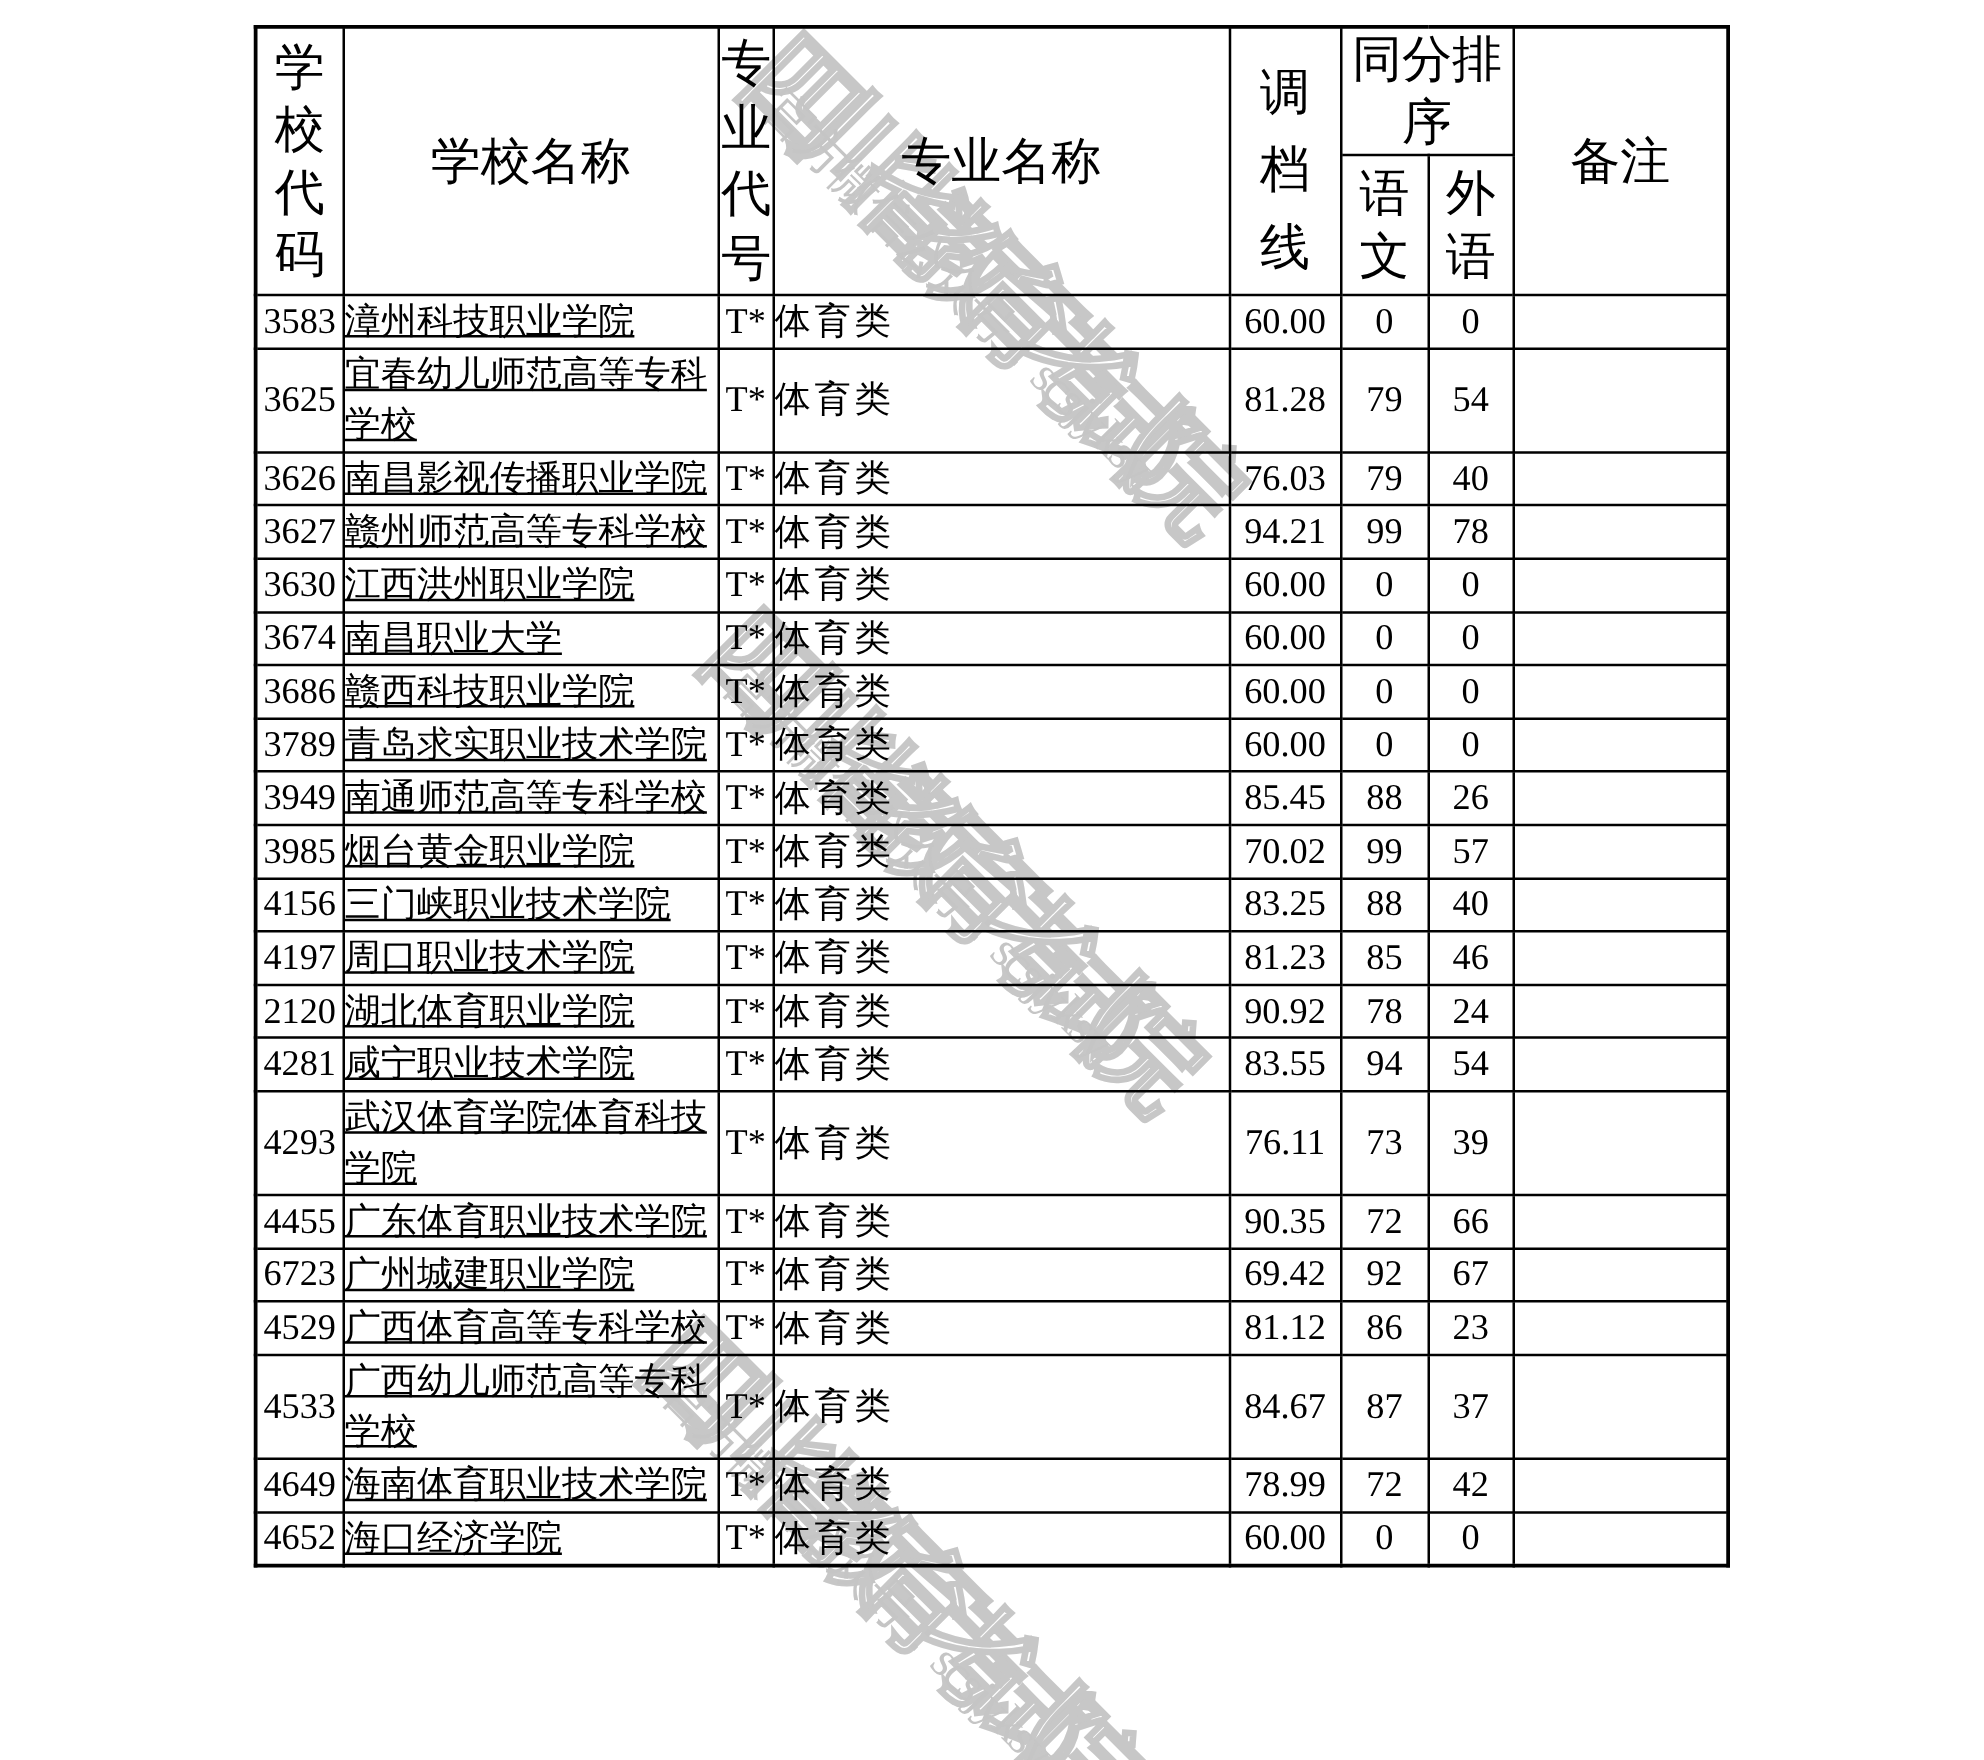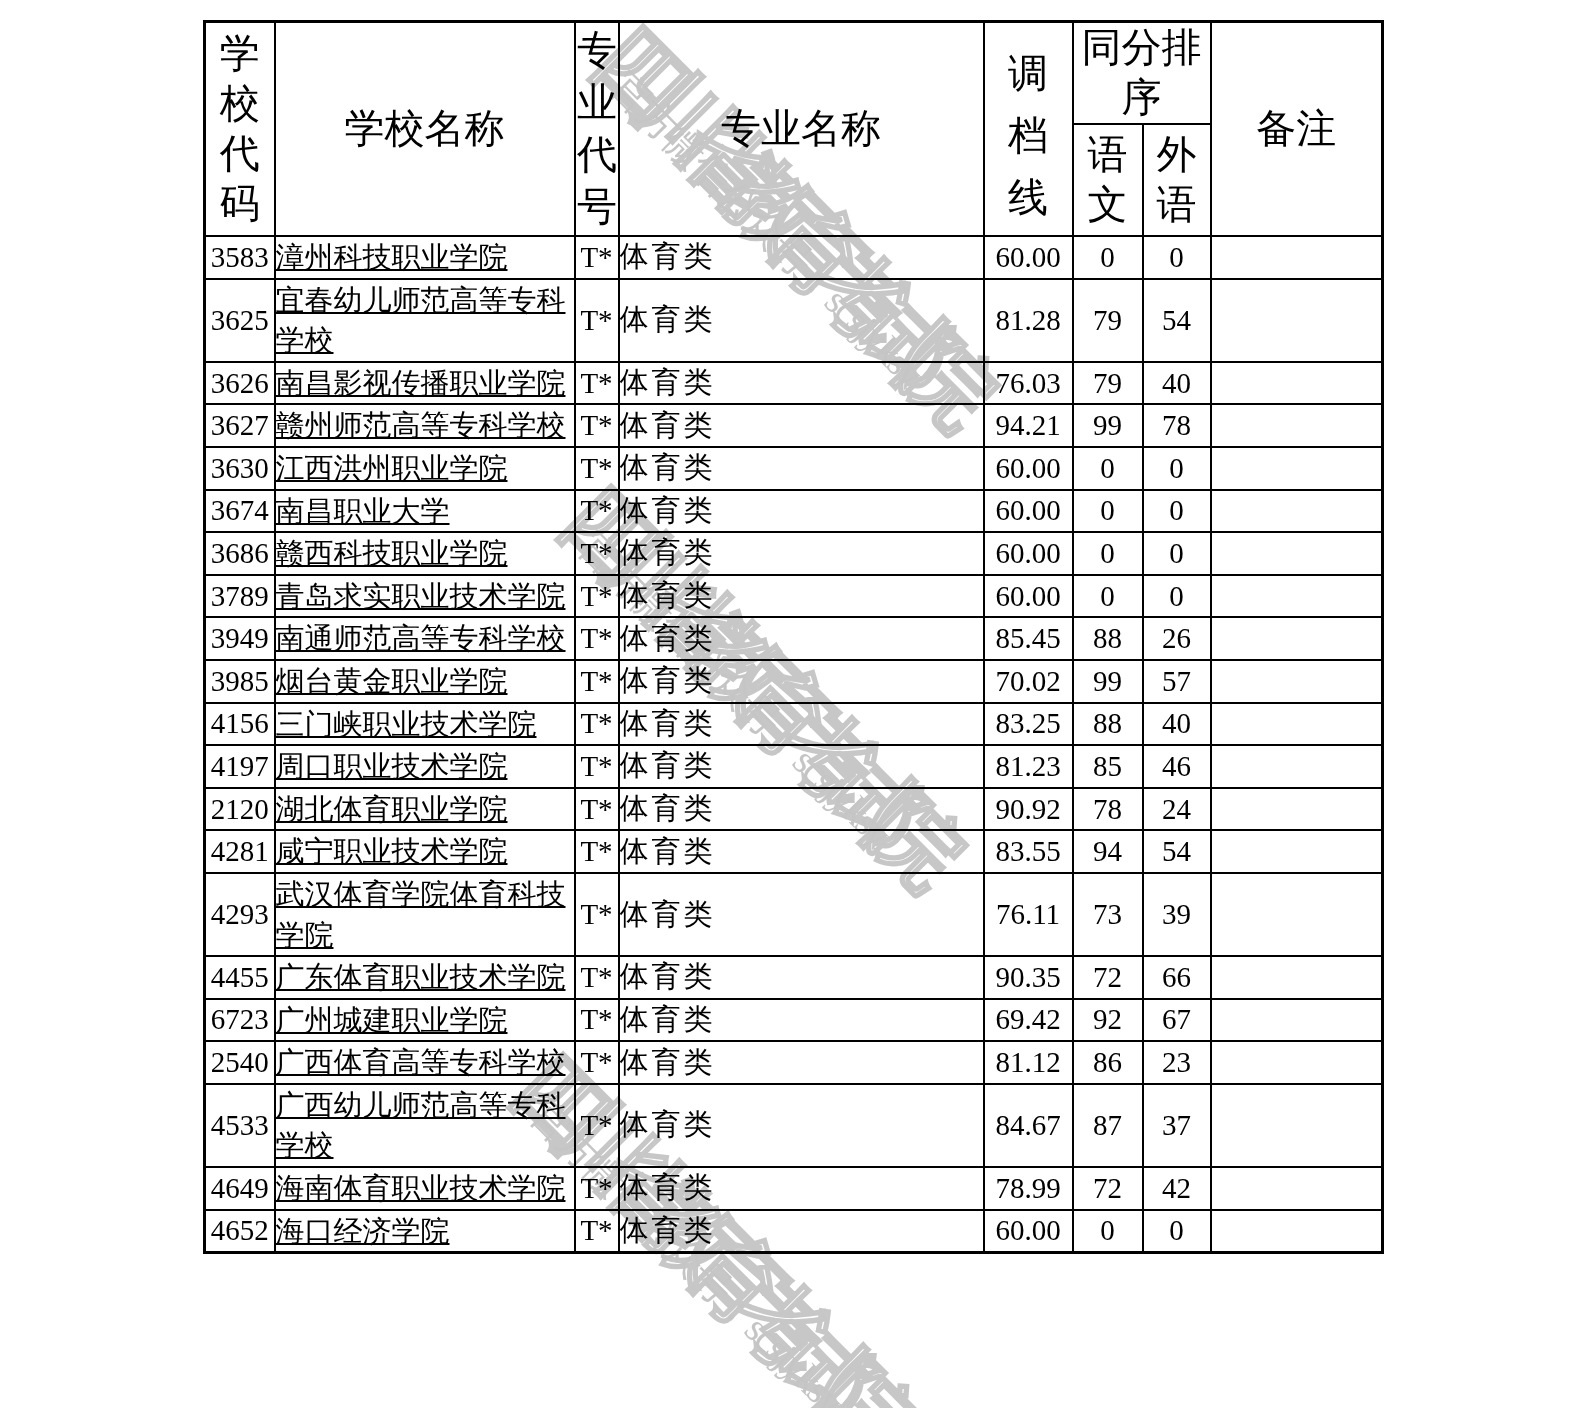--- a/index.html
+++ b/index.html
@@ -252,21 +252,21 @@
         <td class="c-code">6723</td>
         <td class="c-name">广州城建职业学院</td>
         <td class="c-mcode">T*</td>
         <td class="c-mname">体育类</td>
         <td class="c-line">69.42</td>
         <td class="c-num">92</td>
         <td class="c-num">67</td>
         <td class="c-remark"></td>
       </tr>
       <tr>
-        <td class="c-code">2540</td>
+        <td class="c-code">4529</td>
         <td class="c-name">广西体育高等专科学校</td>
         <td class="c-mcode">T*</td>
         <td class="c-mname">体育类</td>
         <td class="c-line">81.12</td>
         <td class="c-num">86</td>
         <td class="c-num">23</td>
         <td class="c-remark"></td>
       </tr>
       <tr class="tall">
         <td class="c-code">4533</td>

